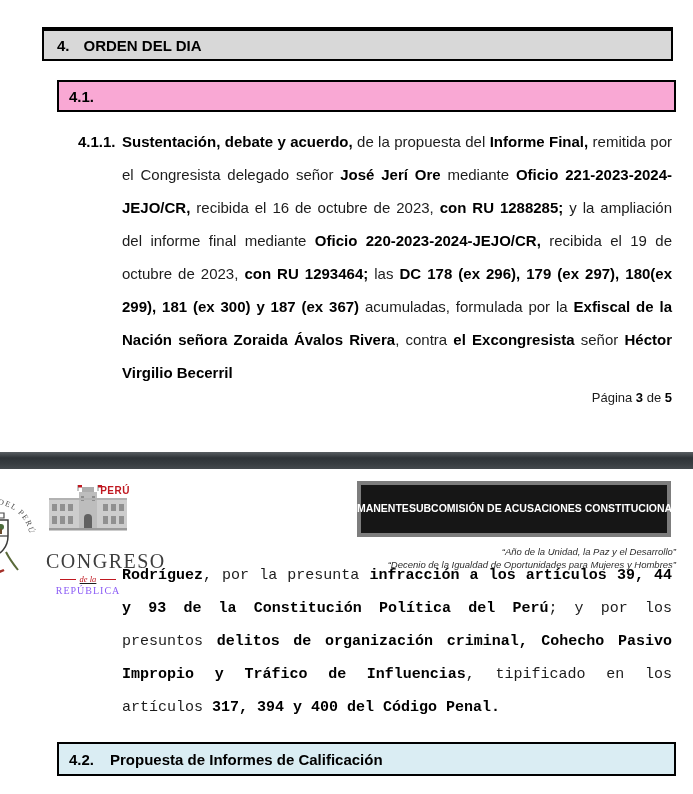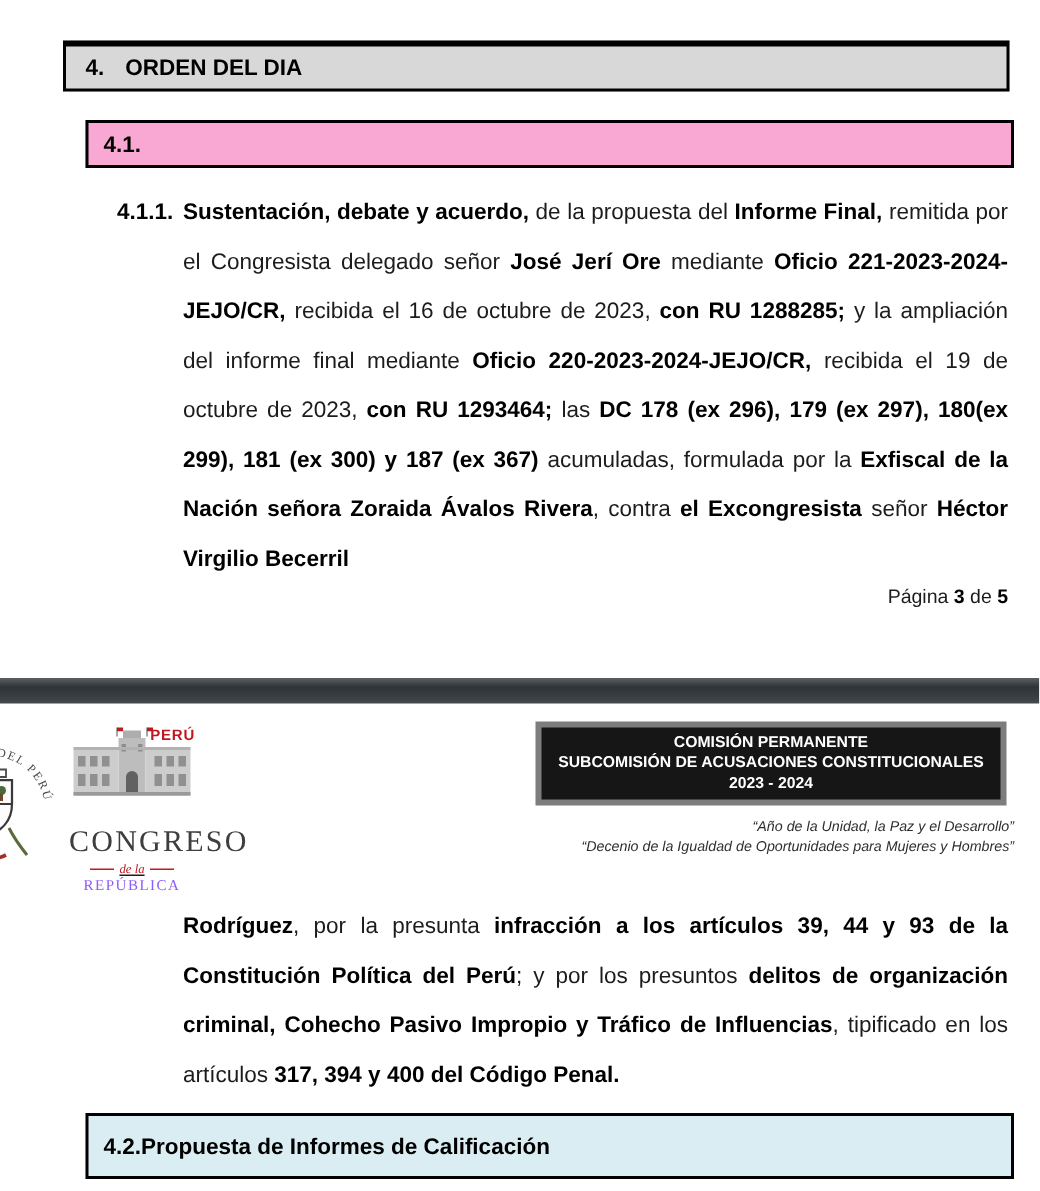--- a/index.html
+++ b/index.html
@@ -8,41 +8,41 @@
     font-family:"Liberation Sans", sans-serif; color:#1c1c1c; overflow:hidden;
   }
 
   
   .sec {
     position:absolute; display:flex; align-items:center; box-sizing:border-box;
     font-weight:bold; font-size:15px; color:#000;
   }
   .sec-4  { left:42px; top:27px;  width:631px; height:34px; background:#d8d8d8; border:2px solid #000; border-top-width:4px; padding-left:13px; gap:14px; }
   .sec-41 { left:57px; top:80px;  width:619px; height:32px; background:#f9a8d4; border:2px solid #000; padding-left:10px; gap:16px; }
-  .sec-42 { left:57px; top:742px; width:619px; height:44px; background:#daedf3; border:2px solid #000; padding-left:10px; }
+  .sec-42 { left:57px; top:742px; width:619px; height:34px; background:#daedf3; border:2px solid #000; padding-left:10px; gap:16px; }
 
   
   .para { position:absolute; left:122px; width:550px; font-size:15px; line-height:33px; text-align:justify; color:#1c1c1c; }
   .b { font-weight:bold; color:#000; }
   .para-411 { top:125px; }
   .para-num { position:absolute; left:78px; top:125px; font-size:15px; line-height:33px; font-weight:bold; color:#000; }
   .page-footer { position:absolute; left:122px; top:381px; width:550px; font-size:13px; line-height:33px; text-align:right; }
-  .para-cont { top:601px; }
+  .para-cont { top:559px;font-family:Liberation Mono, monospace; }
 
   
   .page-break {
     position:absolute; left:0; top:452px; width:693px; height:17px;
     background:linear-gradient(180deg,#5a5f63 0%,#2f3438 35%,#383d41 70%,#454a4e 100%);
   }
 
   
   .commission { position:absolute; left:357px; top:481px; width:314px; height:56px; background:#7d7d7d; padding:4px; box-sizing:border-box; }
   .commission-inner {
     background:#161616; width:100%; height:100%;
-    display:flex; flex-direction:column; justify-content:center; align-items:center;
+    display:flex; flex-direction:row; justify-content:center; align-items:center;
     color:#ffffff; font-weight:bold; font-size:10.5px; line-height:13.5px; text-align:center; white-space:nowrap;
   }
 
   
   .quotes { position:absolute; left:320px; top:545px; width:356px; text-align:right; font-size:9.5px; font-style:italic; line-height:13px; color:#2e2e2e; }
 
   
   .congress { position:absolute; left:46px; top:484px; width:84px; text-align:center; }
   .peru-label { position:absolute; top:1px; right:0px; color:#c01820; font-weight:bold; font-size:10px; letter-spacing:0.5px;text-align:center; }
   .building-svg { display:block; margin:0 auto; }

